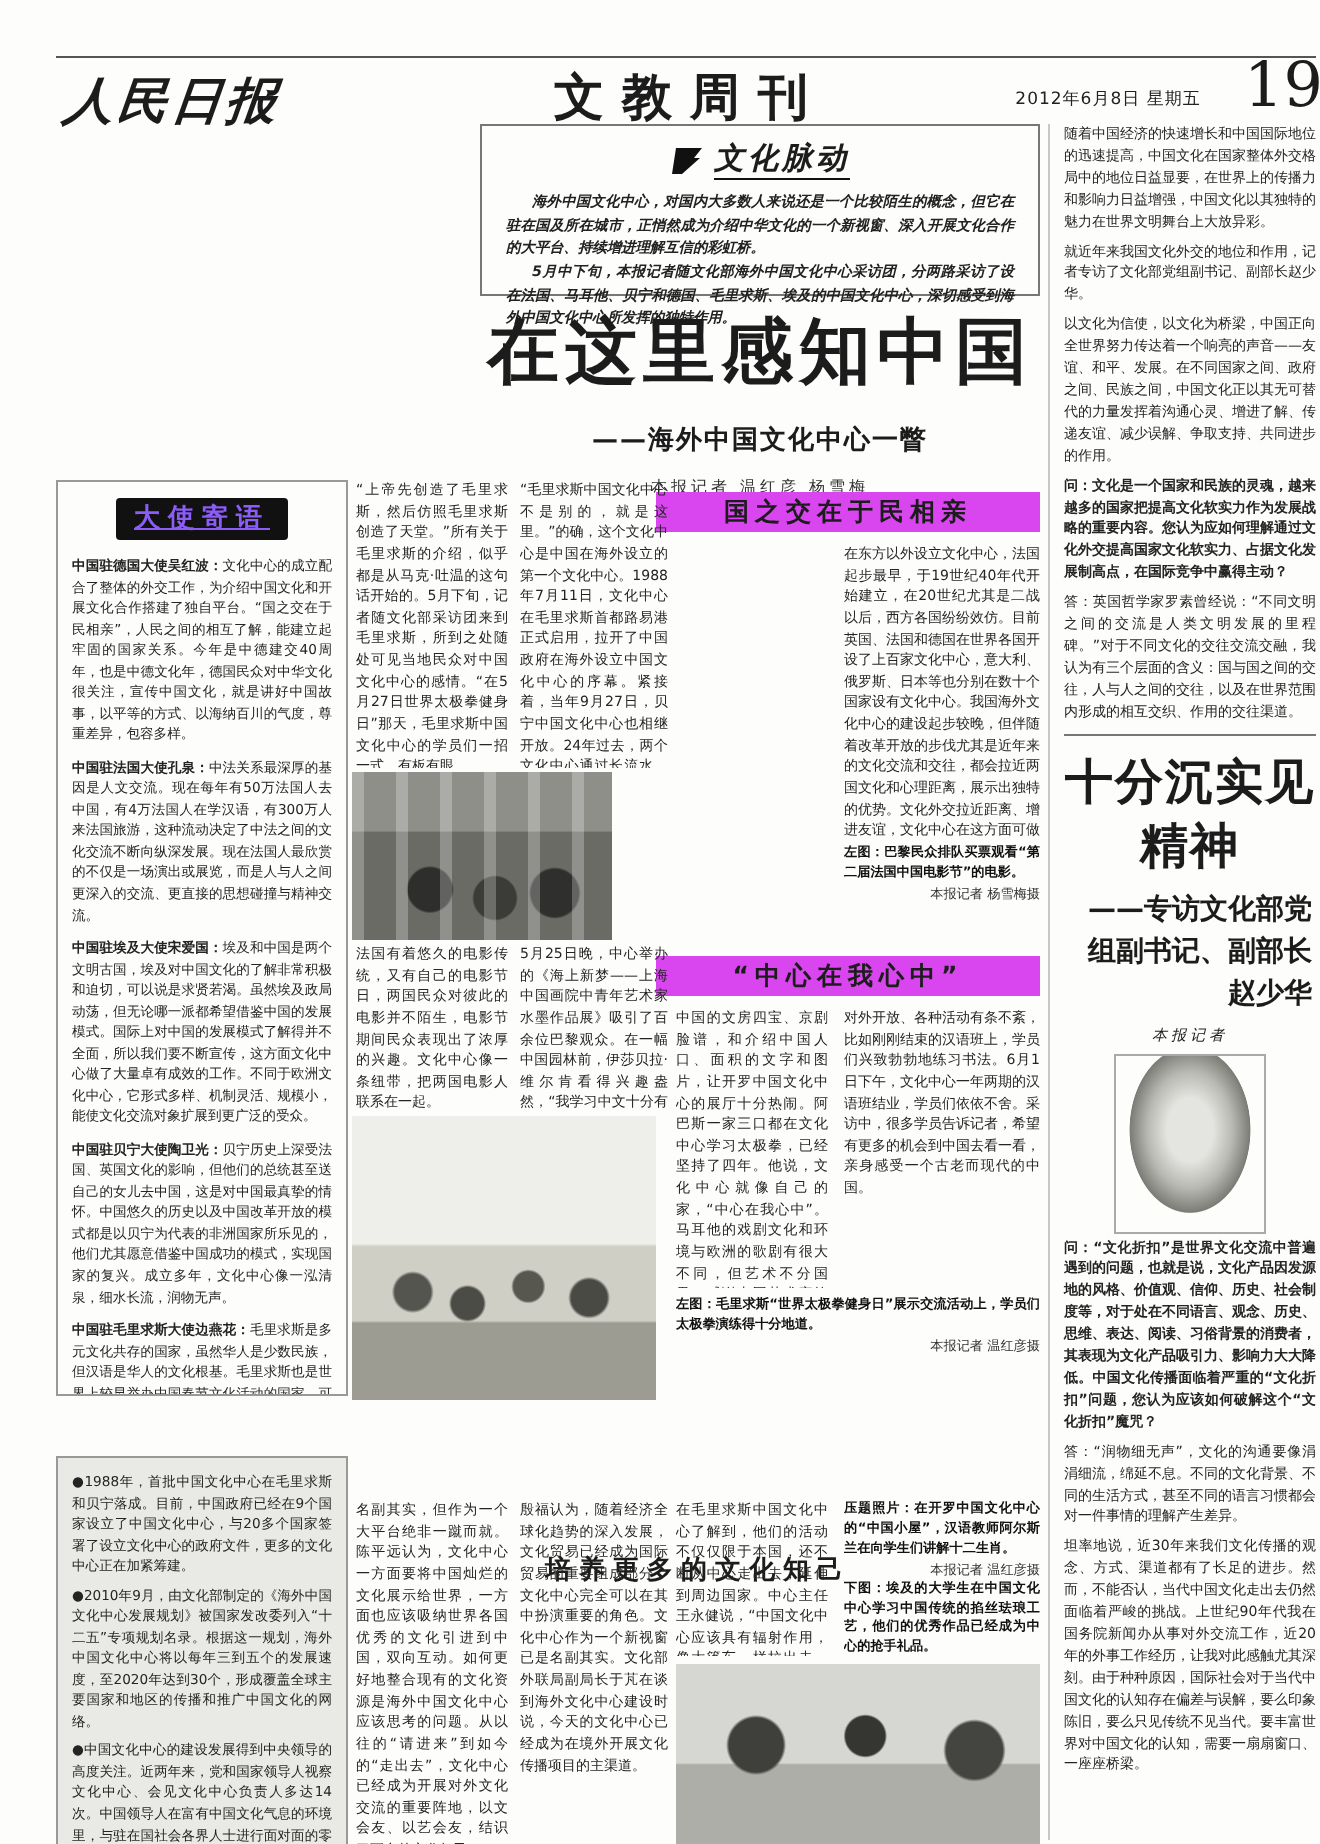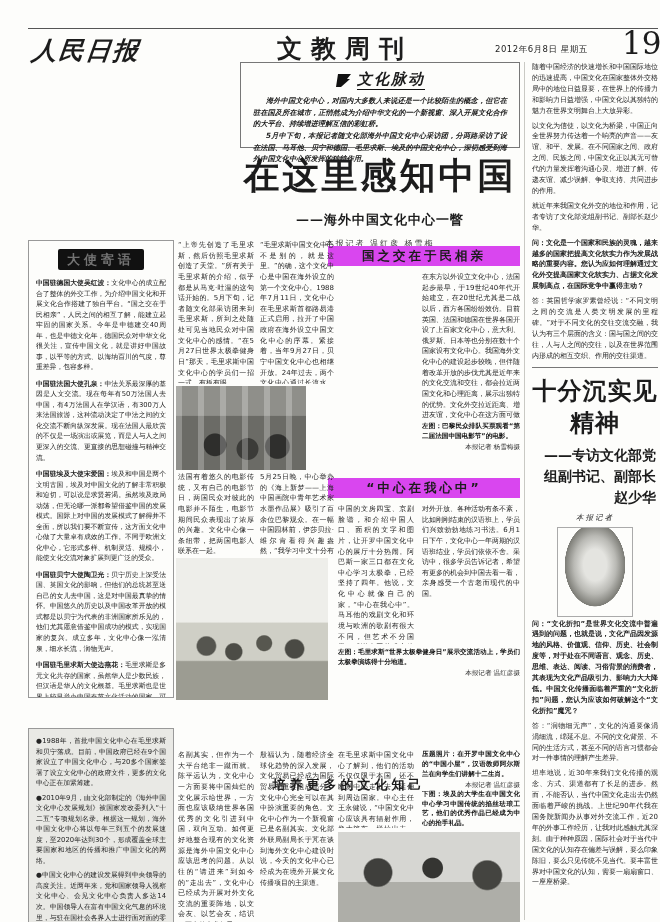--- a/index.html
+++ b/index.html
@@ -6,21 +6,21 @@
   html,body { background:#f2f2ee; }
   .page { position:relative; width:660px; height:922px; background:#fdfdfb; overflow:hidden;
           font-family:"DejaVu Sans","Liberation Sans",sans-serif; color:#1c1c1c; }
   .abs { position:absolute; }
   .rule { background:#555; height:1px; }
 
   
   .logo { font-family:"DejaVu Serif","Liberation Serif",serif; font-style:italic; font-weight:bold;
           font-size:25px; letter-spacing:2px; transform:skewX(-6deg); }
   .section-title { font-size:25px; font-weight:900; letter-spacing:9px; text-align:center; }
-  .date { font-size:8.5px; color:#222; text-align:left; letter-spacing:0.5px; }
+  .date { font-size:8.5px; color:#222; text-align:center; letter-spacing:0.5px; }
   .pageno { font-family:"DejaVu Serif","Liberation Serif",serif; font-size:31px; line-height:1; }
 
   
   .photo { overflow:hidden; }
   .ph-exhibit { background:
       radial-gradient(circle at 28% 72%, #3c3c3a 0 7%, transparent 8%),
       radial-gradient(circle at 44% 78%, #4a4a46 0 8%, transparent 9%),
       radial-gradient(circle at 62% 80%, #37any 0, transparent 0),
       radial-gradient(circle at 60% 76%, #4e4e4a 0 9%, transparent 10%),
       radial-gradient(circle at 80% 70%, #3a3a38 0 8%, transparent 9%),
@@ -61,22 +61,22 @@
   .bodytext { font-size:7px; line-height:1.52; text-align:justify; color:#242424; overflow:hidden; }
   .bodytext::first-line {}
   .sec-title { background:#d946ef; font-size:12.5px; font-weight:900; text-align:center;
                letter-spacing:3px; line-height:20px; height:20px; overflow:hidden; }
   .sec3-title { font-size:13px; font-weight:900; letter-spacing:4px; text-align:center;margin-top:48px; }
   .caption { font-size:6.6px; line-height:1.5; font-weight:700; text-align:justify; overflow:hidden; color:#111; }
   .credit { font-size:6.6px; text-align:right; font-weight:400; color:#333; margin-top:1px; }
 
   
   .sidebar { border:1px solid #999; padding:8px 7px; overflow:hidden; }
-  .sb-title { width:86px; margin:0 auto 8px; background:#111; color:#737373; font-size:13px; font-weight:900;
-              letter-spacing:4px; text-align:center; line-height:21px; border-radius:2px; }
+  .sb-title { width:86px; margin:0 auto 8px; background:#111; color:#8b5cf6; font-size:13px; font-weight:900;
+              letter-spacing:4px; text-align:center; line-height:21px; border-radius:2px;text-decoration:underline; }
   .sb-item { font-size:6.8px; line-height:1.55; text-align:justify; margin-bottom:6px; color:#242424; }
   .sb-item b { font-weight:900; }
   .bullets { border:1px solid #999; background:#e9e9e5; padding:7px 7px 5px; overflow:hidden;margin-top:24px; }
   .bullets p { font-size:6.8px; line-height:1.55; text-align:justify; margin-bottom:4px; color:#242424; }
 
   
   .ivcol { border-left:1px solid #c9c9c4; padding:0 0 0 7px; overflow:hidden; }
   .ivcol p { font-size:7px; line-height:1.56; text-align:justify; margin-bottom:4px; color:#242424; }
   .ivcol p.q { font-weight:800; }
   .iv-rule { height:1px; background:#777; margin:5px 0 7px; }
@@ -163,22 +163,22 @@
       <div class="caption">压题照片：在开罗中国文化中心的“中国小屋”，汉语教师阿尔斯兰在向学生们讲解十二生肖。</div>
       <div class="credit">本报记者 温红彦摄</div>
       <div class="caption">下图：埃及的大学生在中国文化中心学习中国传统的掐丝珐琅工艺，他们的优秀作品已经成为中心的抢手礼品。</div>
 
     </div>
     <div class="abs photo ph-class" style="left:162px; top:592px; width:182px; height:90px;"></div>
   </div>
 
   <div class="abs ivcol" style="left:524px; top:62px; width:134px; height:858px;">
     <p>随着中国经济的快速增长和中国国际地位的迅速提高，中国文化在国家整体外交格局中的地位日益显要，在世界上的传播力和影响力日益增强，中国文化以其独特的魅力在世界文明舞台上大放异彩。</p>
+    <p>就近年来我国文化外交的地位和作用，记者专访了文化部党组副书记、副部长赵少华。</p>
     <p>以文化为信使，以文化为桥梁，中国正向全世界努力传达着一个响亮的声音——友谊、和平、发展。在不同国家之间、政府之间、民族之间，中国文化正以其无可替代的力量发挥着沟通心灵、增进了解、传递友谊、减少误解、争取支持、共同进步的作用。</p>
-    <p>就近年来我国文化外交的地位和作用，记者专访了文化部党组副书记、副部长赵少华。</p>
     <p class="q">问：文化是一个国家和民族的灵魂，越来越多的国家把提高文化软实力作为发展战略的重要内容。您认为应如何理解通过文化外交提高国家文化软实力、占据文化发展制高点，在国际竞争中赢得主动？</p>
     <p>答：英国哲学家罗素曾经说：“不同文明之间的交流是人类文明发展的里程碑。”对于不同文化的交往交流交融，我认为有三个层面的含义：国与国之间的交往，人与人之间的交往，以及在世界范围内形成的相互交织、作用的交往渠道。</p>
     <div class="iv-rule"></div>
     <div class="iv-headline">十分沉实见精神</div>
     <div class="iv-dek">——专访文化部党组副书记、副部长赵少华</div>
     <div class="iv-byline">本报记者</div>
     <div class="portrait"></div>
     <p class="q">问：“文化折扣”是世界文化交流中普遍遇到的问题，也就是说，文化产品因发源地的风格、价值观、信仰、历史、社会制度等，对于处在不同语言、观念、历史、思维、表达、阅读、习俗背景的消费者，其表现为文化产品吸引力、影响力大大降低。中国文化传播面临着严重的“文化折扣”问题，您认为应该如何破解这个“文化折扣”魔咒？</p>
     <p>答：“润物细无声”，文化的沟通要像涓涓细流，绵延不息。不同的文化背景、不同的生活方式，甚至不同的语言习惯都会对一件事情的理解产生差异。</p>
     <p>坦率地说，近30年来我们文化传播的观念、方式、渠道都有了长足的进步。然而，不能否认，当代中国文化走出去仍然面临着严峻的挑战。上世纪90年代我在国务院新闻办从事对外交流工作，近20年的外事工作经历，让我对此感触尤其深刻。由于种种原因，国际社会对于当代中国文化的认知存在偏差与误解，要么印象陈旧，要么只见传统不见当代。要丰富世界对中国文化的认知，需要一扇扇窗口、一座座桥梁。</p>

